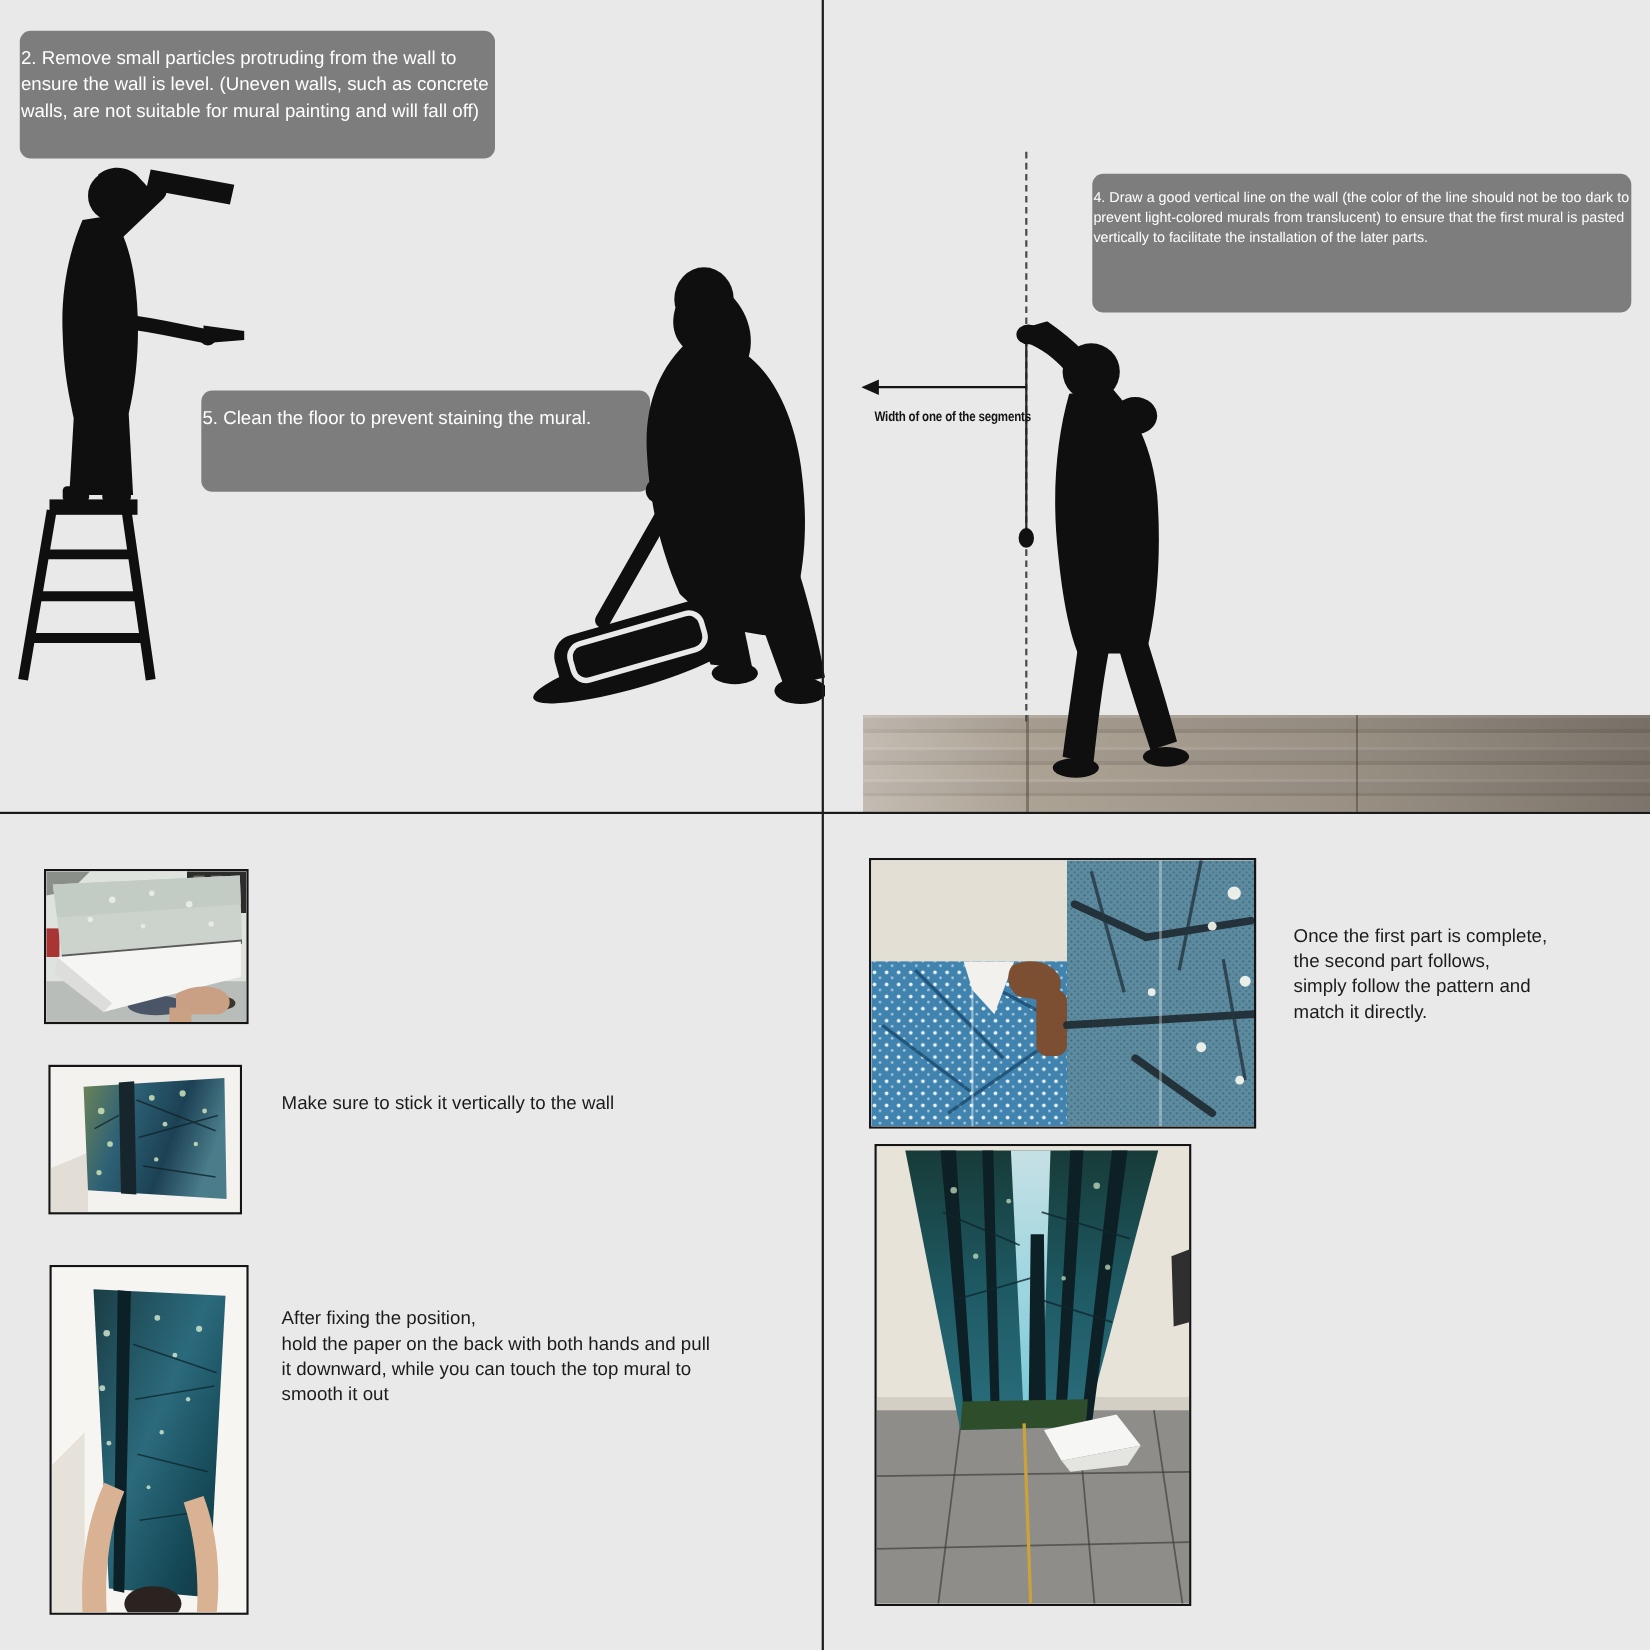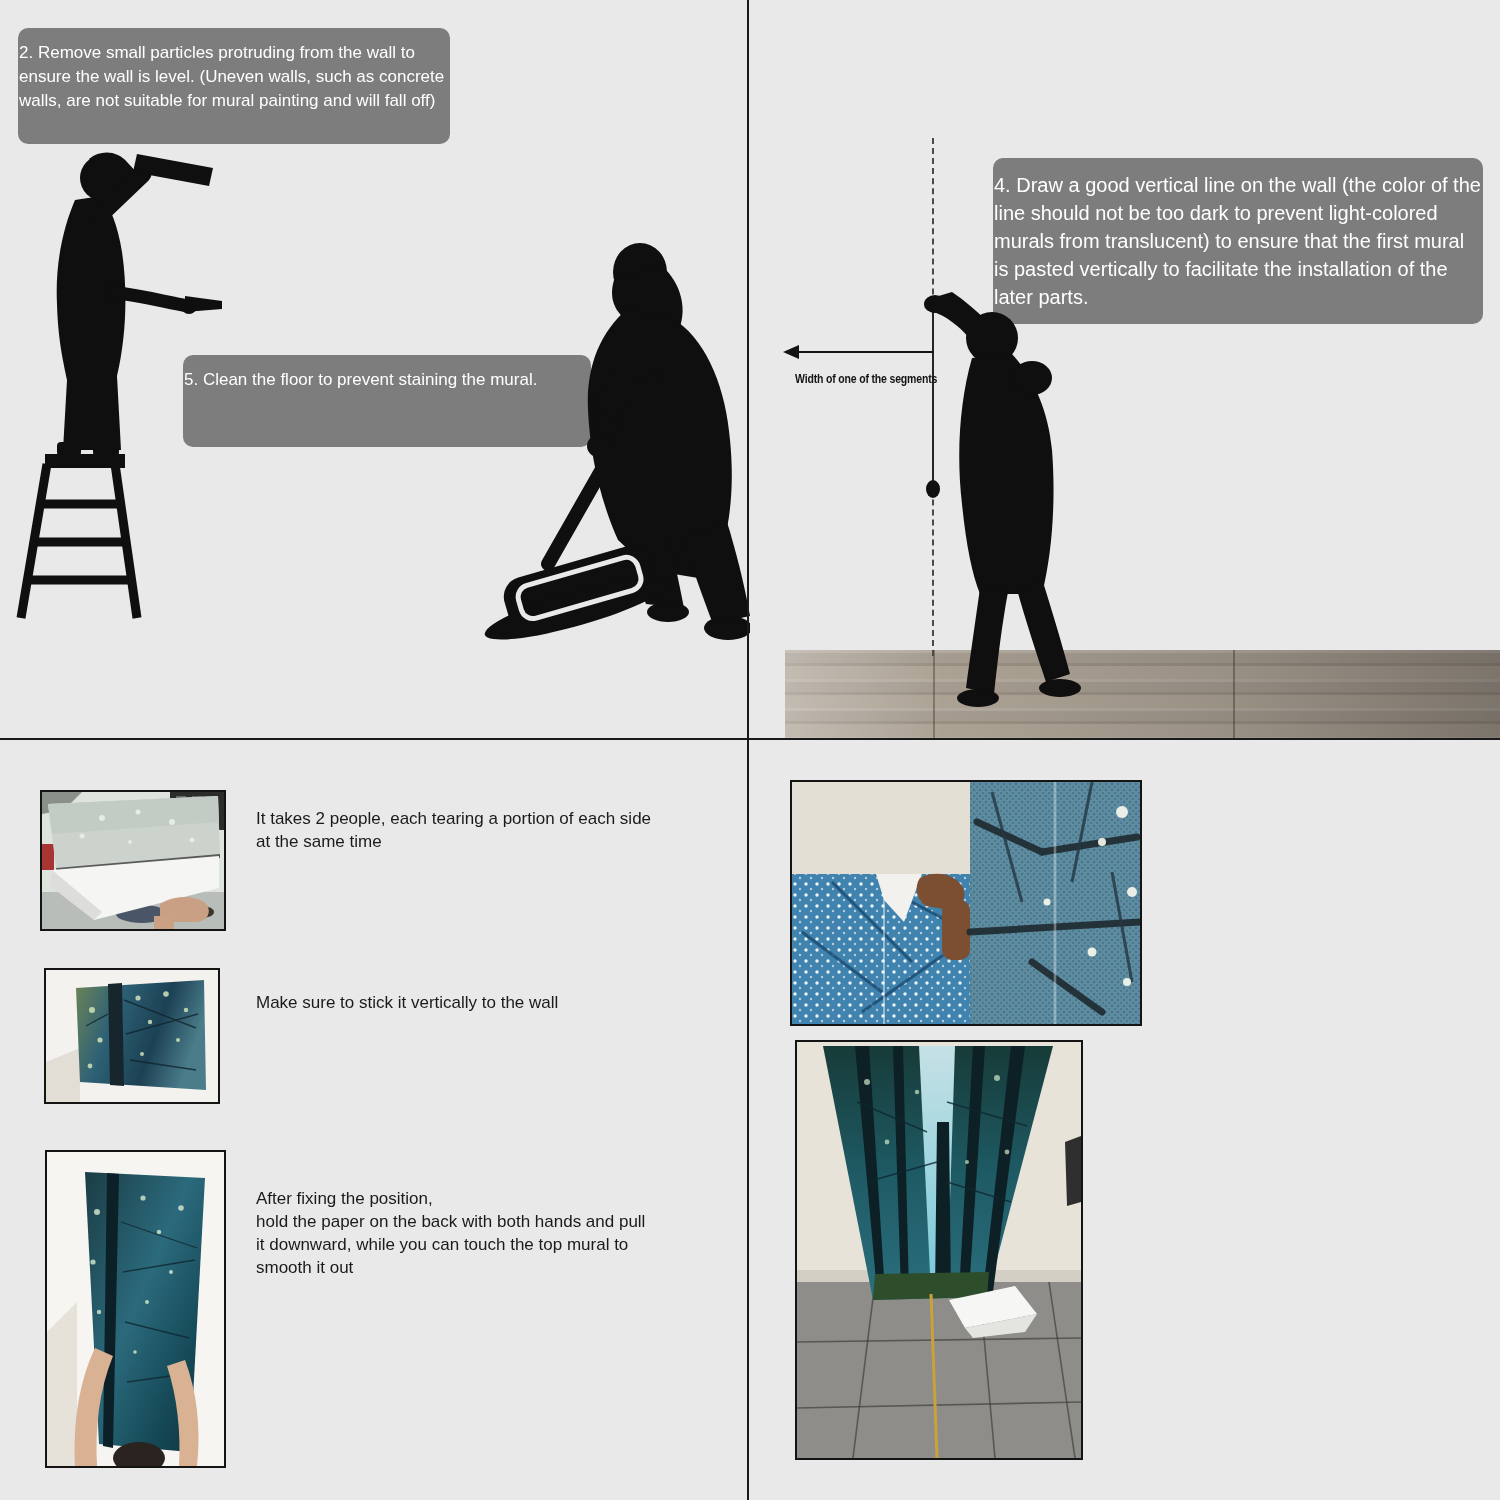--- a/index.html
+++ b/index.html
@@ -8,21 +8,21 @@
     overflow:hidden;font-family:"Liberation Sans",sans-serif;
   }
   .abs{position:absolute;}
   .divider-v{left:747px;top:0;width:2px;height:1500px;background:#1a1a1a;}
   .divider-h{left:0;top:738px;width:1500px;height:2px;background:#1a1a1a;}
   .callout{
     background:#7d7d7d;color:#fff;border-radius:10px;
     padding:13px 1px;line-height:1.4;box-sizing:border-box;
   }
   .callout.small{font-size:17px;}
-  .callout.dense{font-size:20px;}
+  .callout.dense{font-size:13px;}
   .body-text{
     color:#1b1b1b;font-size:17px;line-height:1.35;white-space:pre-line;
   }
   .photo{
     border:2px solid #141414;background:#fff;box-sizing:border-box;overflow:hidden;
   }
   .photo svg{display:block;}
   .dashed-line{border-left:2px dashed #4a4a4a;width:0;}
   .plumb-string{width:2px;background:#262626;}
   .plumb-bob{width:14px;height:18px;border-radius:50%;background:#101010;}
@@ -155,22 +155,20 @@
           <circle cx="40" cy="44" r="2.5" fill="#e6ebe4"></circle>
         <circle cx="150" cy="48" r="2.5" fill="#e6ebe4"></circle>
           <circle cx="88" cy="50" r="2" fill="#e6ebe4"></circle>
         <polygon points="14,76 178,62 178,66 15,81" fill="#5a5a58"></polygon>
         <polygon points="10,78 177,64 177,96 52,128" fill="#f5f5f3"></polygon>
         <polygon points="10,78 60,120 52,128 8,94" fill="#dddddb"></polygon>
         <path d="M118,112 C130,104 150,102 162,110 C170,116 168,128 156,130 L118,130 Z" fill="#c9a083"></path>
         <rect x="112" y="124" width="20" height="13" fill="#caa183"></rect>
       </svg>
     </div>
-    <div class="abs body-text" style="left:256px;top:68px;width:480px;">It takes 2 people, each tearing a portion of each side
- at the same time</div>
 
     <div class="abs photo" style="left:44px;top:228px;width:176px;height:136px;">
       <svg width="172" height="132" viewBox="0 0 172 132">
         <rect width="172" height="132" fill="#f4f2ee"></rect>
         <polygon points="0,92 34,78 34,132 0,132" fill="#e2ded6"></polygon>
         <defs>
           <linearGradient id="can1" x1="0" y1="0" x2="1" y2="0.3">
             <stop offset="0" stop-color="#6d8456"></stop>
               <stop offset="0.35" stop-color="#2e6176"></stop>
             <stop offset="0.7" stop-color="#1c4154"></stop>
@@ -289,20 +287,24 @@
           <circle cx="330" cy="30" r="6"></circle>
             <circle cx="310" cy="60" r="4"></circle>
             <circle cx="340" cy="110" r="5"></circle>
           <circle cx="300" cy="170" r="4.5"></circle>
             <circle cx="335" cy="200" r="4"></circle>
             <circle cx="255" cy="120" r="3.5"></circle>
         </g>
         <line x1="263" y1="0" x2="263" y2="242" stroke="rgba(255,255,255,0.35)" stroke-width="2.5"></line>
       </svg>
     </div>
+    <div class="abs body-text" style="left:426px;top:100px;width:320px;">Once the first part is complete,
+the second part follows,
+simply follow the pattern and
+match it directly.</div>
 
     <div class="abs photo" style="left:45px;top:300px;width:288px;height:420px;">
       <svg width="284" height="416" viewBox="0 0 284 416">
         <defs>
           <linearGradient id="for1" x1="0" y1="0" x2="0" y2="1">
             <stop offset="0" stop-color="#173b38"></stop>
               <stop offset="0.5" stop-color="#1e5a64"></stop>
             <stop offset="1" stop-color="#2b6f7e"></stop>
           </linearGradient>
           <linearGradient id="beam1" x1="0" y1="0" x2="0" y2="1">

